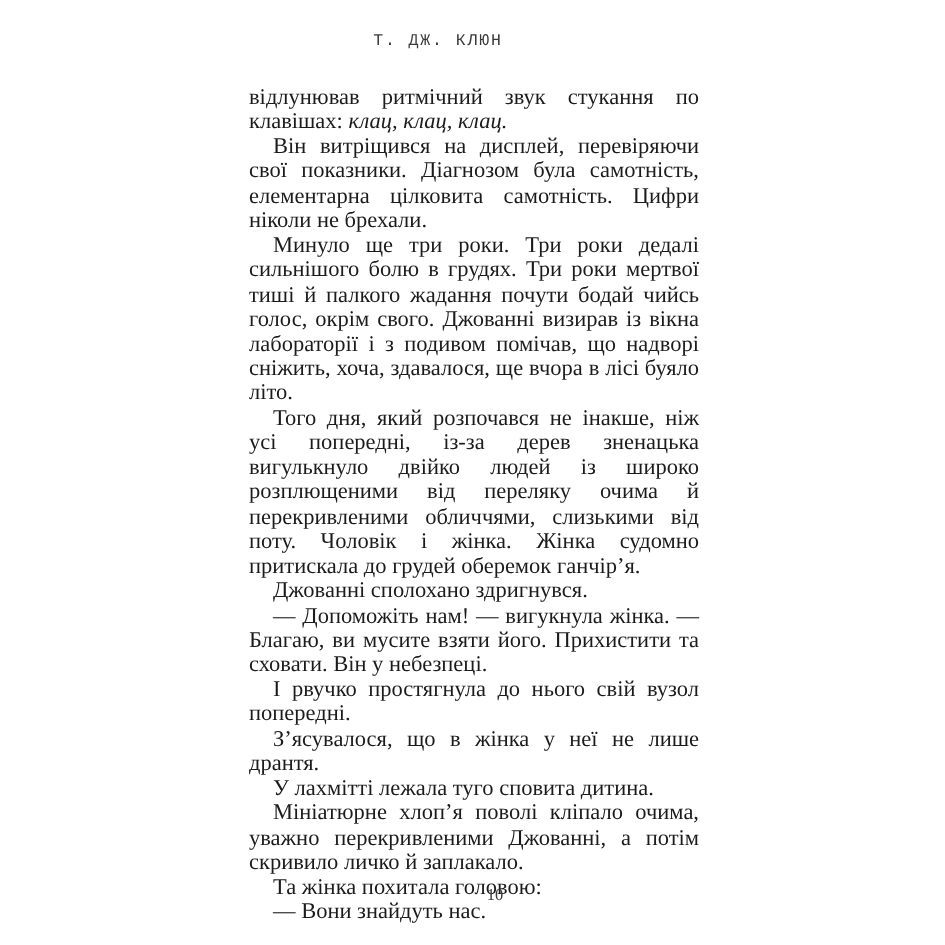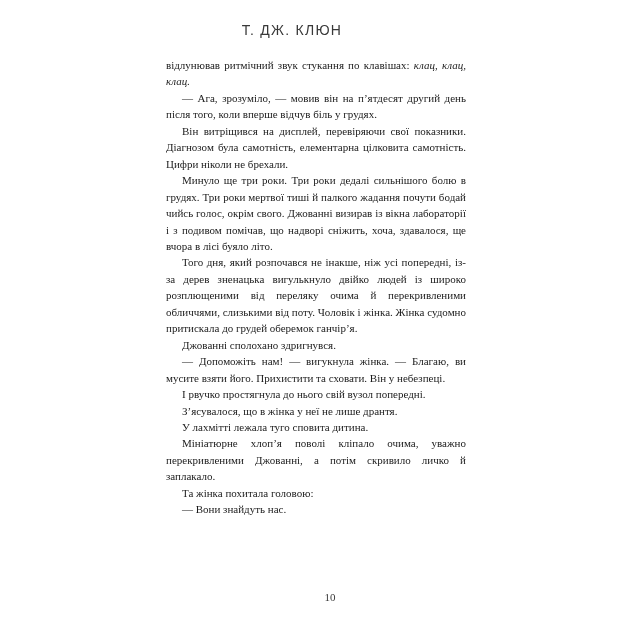--- a/index.html
+++ b/index.html
@@ -24,38 +24,38 @@
     box-sizing: border-box;
   }
 
   
   .running-head {
     position: absolute;
     top: 22px;
     left: 0;
     width: 584px;
     text-align: center;
-    font-size: 14px;
+    font-size: 11px;
     letter-spacing: 1.25px;
     color: #393939;
-    font-family: Liberation Sans, sans-serif;
+    font-family: Liberation Mono, monospace;
     white-space: nowrap;
   }
 
   
   .text-block {
     position: absolute;
     top: 57px;
     left: 166px;
     width: 300px;
   }
 
   .para {
     margin: 0;
-    font-size: 11px;
+    font-size: 15px;
     line-height: 16.45px;
     text-align: justify;
     text-justify: inter-word;
     color: #1b1b1b;
     -webkit-hyphens: none;
     hyphens: none;
     word-spacing: 0px;
   }
   .para.indent {
     text-indent: 16px;
@@ -91,21 +91,20 @@
 <div class="page">
 
   <div class="running-head">Т. ДЖ. КЛЮН</div>
 
   <div class="text-block">
 
     <p class="para noforce">
       <span>відлунював ритмічний звук стукання по клавішах: </span><span class="ital">клац, клац, клац.</span>
     </p>
 
-    <p class="para indent noforce">— Ага, зрозуміло, — мовив він на п’ятдесят другий день після того, коли вперше відчув біль у грудях.</p>
 
     <p class="para indent noforce">Він витріщився на дисплей, перевіряючи свої показники. Діагнозом була самотність, елементарна цілковита самотність. Цифри ніколи не брехали.</p>
 
     <p class="para indent noforce">Минуло ще три роки. Три роки дедалі сильнішого болю в грудях. Три роки мертвої тиші й палкого жадання почути бодай чийсь голос, окрім свого. Джованні визирав із вікна лабораторії і з подивом помічав, що надворі сніжить, хоча, здавалося, ще вчора в лісі буяло літо.</p>
 
     <p class="para indent noforce">Того дня, який розпочався не інакше, ніж усі попередні, із-за дерев зненацька вигулькнуло двійко людей із широко розплющеними від переляку очима й перекривленими обличчями, слизькими від поту. Чоловік і жінка. Жінка судомно притискала до грудей оберемок ганчір’я.</p>
 
     <p class="para indent noforce">Джованні сполохано здригнувся.</p>
 
     <p class="para indent noforce">— Допоможіть нам! — вигукнула жінка. — Благаю, ви мусите взяти його. Прихистити та сховати. Він у небезпеці.</p>

